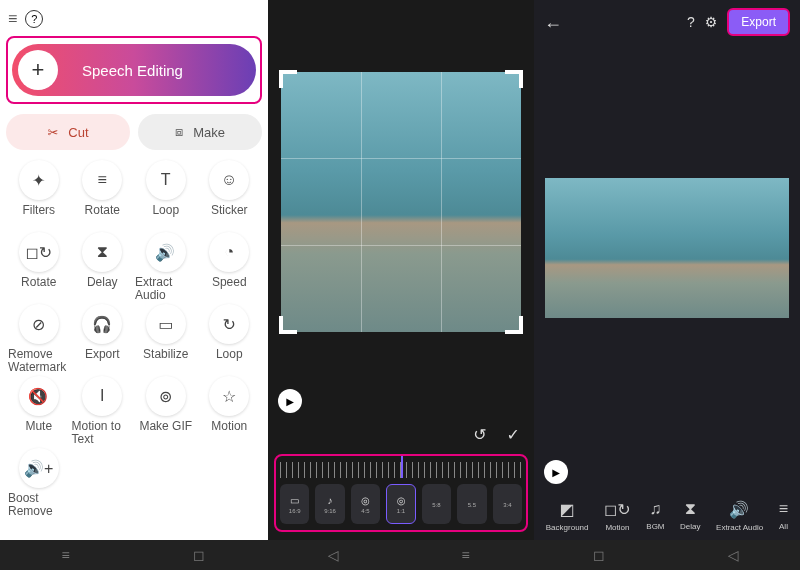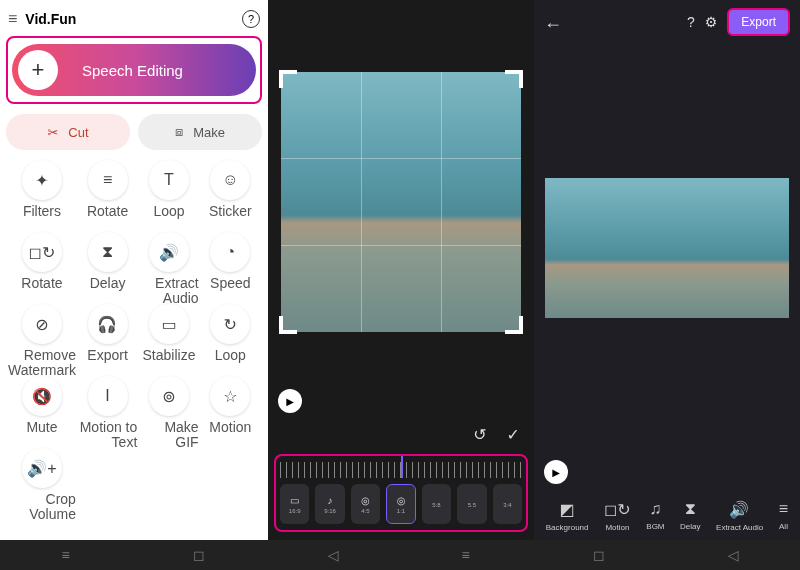--- a/index.html
+++ b/index.html
@@ -15,21 +15,21 @@
 .start-wrap{border:2px solid #e6007e;border-radius:8px;padding:6px 4px;margin-bottom:6px}
 .start-btn{height:52px;border-radius:28px;background:linear-gradient(90deg,#f24e6b,#c94b9b,#6b3fb5);display:flex;align-items:center;color:#fff;font-size:15px}
 .start-btn .plus{width:40px;height:40px;border-radius:50%;background:#fff;color:#333;display:flex;align-items:center;justify-content:center;font-size:22px;margin-left:6px;margin-right:24px}
 .cutcrop{display:flex;gap:8px;margin:4px 0 10px}
 .cc-btn{flex:1;height:36px;border-radius:18px;display:flex;align-items:center;justify-content:center;gap:10px;font-size:13px}
 .cc-cut{background:#fce9e9;color:#b43}
 .cc-crop{background:#eee;color:#555}
 .tool-grid{display:grid;grid-template-columns:repeat(4,1fr);gap:6px 2px;padding:0 2px}
 .tool{display:flex;flex-direction:column;align-items:center;gap:4px}
 .tool .circ{width:40px;height:40px;border-radius:50%;background:#fff;box-shadow:0 1px 3px rgba(0,0,0,.15);display:flex;align-items:center;justify-content:center;font-size:16px;color:#444}
-.tool .lbl{font-size:14px;color:#555;text-align:right;line-height:1.1;height:22px}
+.tool .lbl{font-size:12px;color:#555;text-align:left;line-height:1.1;height:22px}
 .panel-mid{width:266px;background:#1a1a1a;position:relative;display:flex;flex-direction:column}
 .preview{flex:1;display:flex;align-items:center;justify-content:center;padding:28px 12px 8px}
 .crop-frame{position:relative;width:240px;height:260px;background:linear-gradient(180deg,#7eb8c4 0%,#5a9aa8 38%,#4d8a96 55%,#a89882 58%,#8a9a8e 70%,#6e8a88 100%)}
 .grid-v{position:absolute;top:0;bottom:0;width:1px;background:rgba(255,255,255,.35)}
 .grid-h{position:absolute;left:0;right:0;height:1px;background:rgba(255,255,255,.35)}
 .corner{position:absolute;width:18px;height:4px;background:#fff}
 .corner-v{position:absolute;width:4px;height:18px;background:#fff}
 .play-row{display:flex;align-items:center;padding:6px 10px}
 .play{width:24px;height:24px;border-radius:50%;background:#fff;display:flex;align-items:center;justify-content:center;font-size:10px;color:#000}
 .action-row{display:flex;justify-content:flex-end;gap:20px;padding:6px 14px;color:#ddd;font-size:16px}
@@ -54,21 +54,20 @@
 .rtool .ic{font-size:16px}
 </style>
 </head>
 <body>
 
 <div class="app">
 
   <div class="panel-left">
     <div class="hdr">
       <span class="ham">≡</span>
-      <span class="ttl">Vid.Fun</span>
       <span class="help">?</span>
     </div>
     <div class="start-wrap">
       <div class="start-btn">
         <span class="plus">+</span>
         <span>Speech Editing</span>
       </div>
     </div>
     <div class="cutcrop">
       <div class="cc-btn cc-cut">
@@ -140,21 +139,21 @@
         <div class="tool">
           <div class="circ">⊚</div>
           <div class="lbl">Make GIF</div>
         </div>
         <div class="tool">
           <div class="circ">☆</div>
           <div class="lbl">Motion</div>
         </div>
         <div class="tool">
           <div class="circ">🔊+</div>
-          <div class="lbl">Crop Volume</div>
+          <div class="lbl">Boost Remove</div>
         </div>
       </div>
   </div>
 
   <div class="panel-mid">
     <div class="preview">
       <div class="crop-frame">
         <div class="grid-v" style="left:33.3%"></div>
           <div class="grid-v" style="left:66.6%"></div>
         <div class="grid-h" style="top:33.3%"></div>

